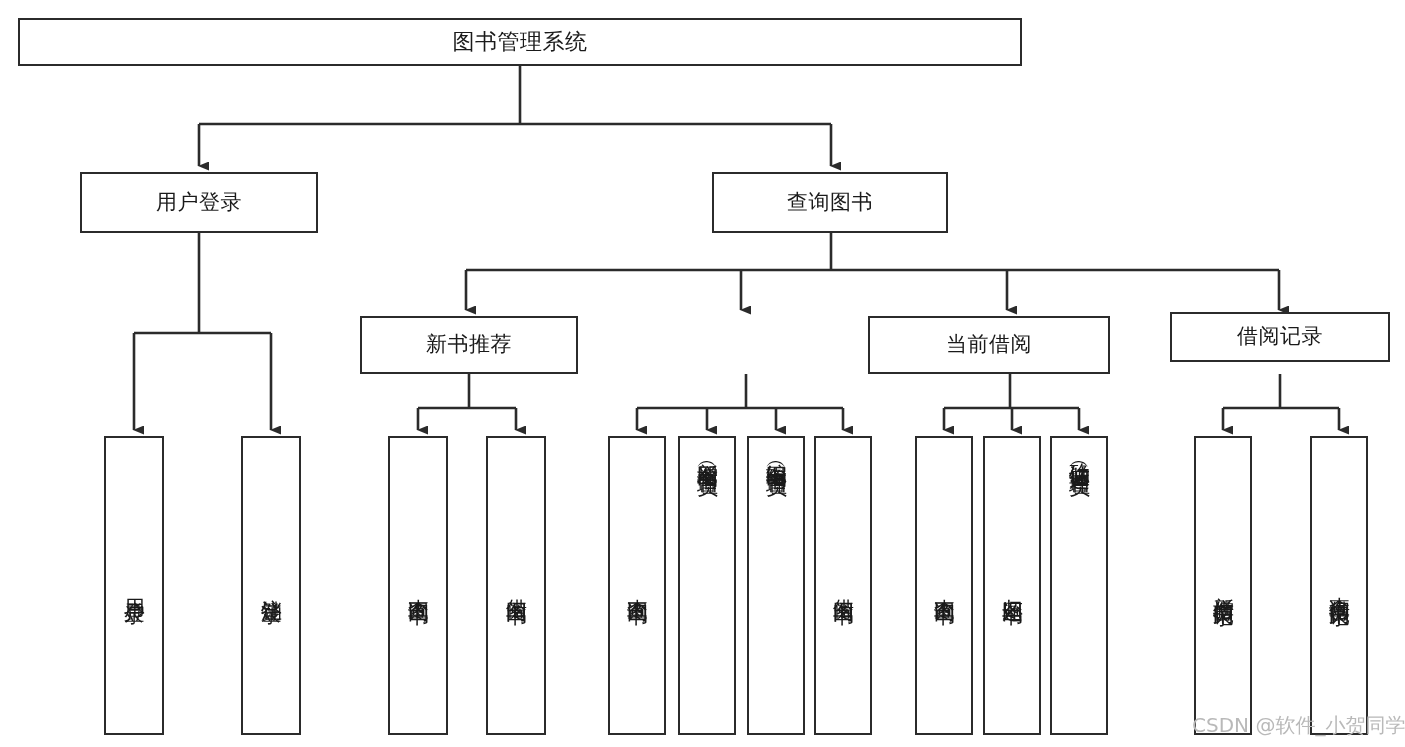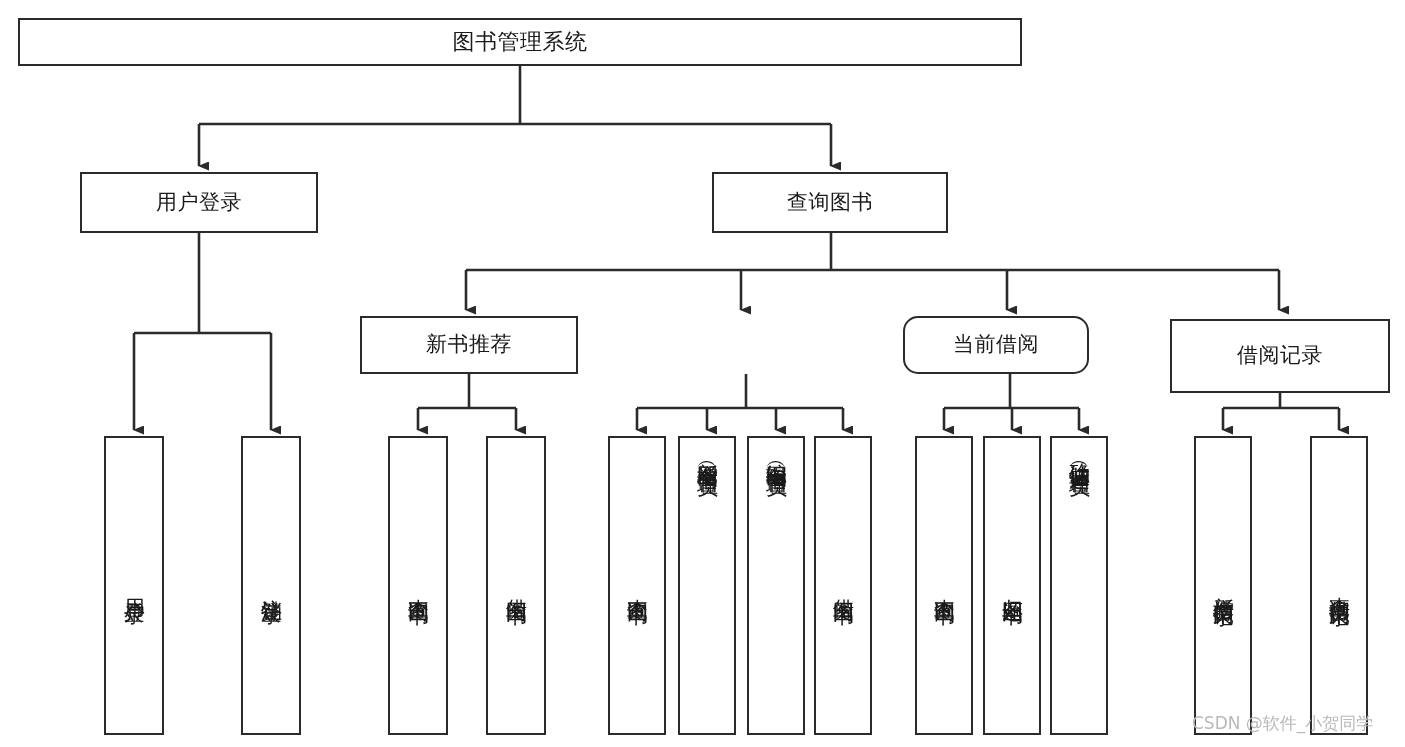--- a/index.html
+++ b/index.html
@@ -64,21 +64,21 @@
     white-space: nowrap;
   }
   .node.vert.mid {
     align-items: center;
     padding-top: 0;
   }
   #watermark {
     position: absolute;
     left: 1192px;
     top: 712px;
-    font-size: 17px;
+    font-size: 20px;
     color: #b9b9b9;
     white-space: nowrap;
     font-family: "DejaVu Sans", "Liberation Sans", sans-serif;
   }
 </style>
 </head>
 <body>
 
 <div id="diagram-root">
 
@@ -155,24 +155,24 @@
   <div class="node horiz" style="left:80px; top:172px; width:238px; height:61px;">
     <span class="label">用户登录</span>
   </div>
   <div class="node horiz" style="left:712px; top:172px; width:236px; height:61px;">
     <span class="label">查询图书</span>
   </div>
 
   <div class="node horiz" style="left:360px; top:316px; width:218px; height:58px;">
     <span class="label">新书推荐</span>
   </div>
-  <div class="node horiz" style="left:903px; top:316px; width:186px; height:58px;border-radius:15px;">
+  <div class="node horiz" style="left:868px; top:316px; width:242px; height:58px;">
     <span class="label">当前借阅</span>
   </div>
-  <div class="node horiz" style="left:1170px; top:319px; width:220px; height:74px;">
+  <div class="node horiz" style="left:1170px; top:312px; width:220px; height:50px;">
     <span class="label">借阅记录</span>
   </div>
 
   <div class="node vert mid" style="left:104px; top:436px; width:60px; height:299px;">
     <span class="label">用户登录</span>
   </div>
   <div class="node vert mid" style="left:241px; top:436px; width:60px; height:299px;">
     <span class="label">注销登录</span>
   </div>
 

